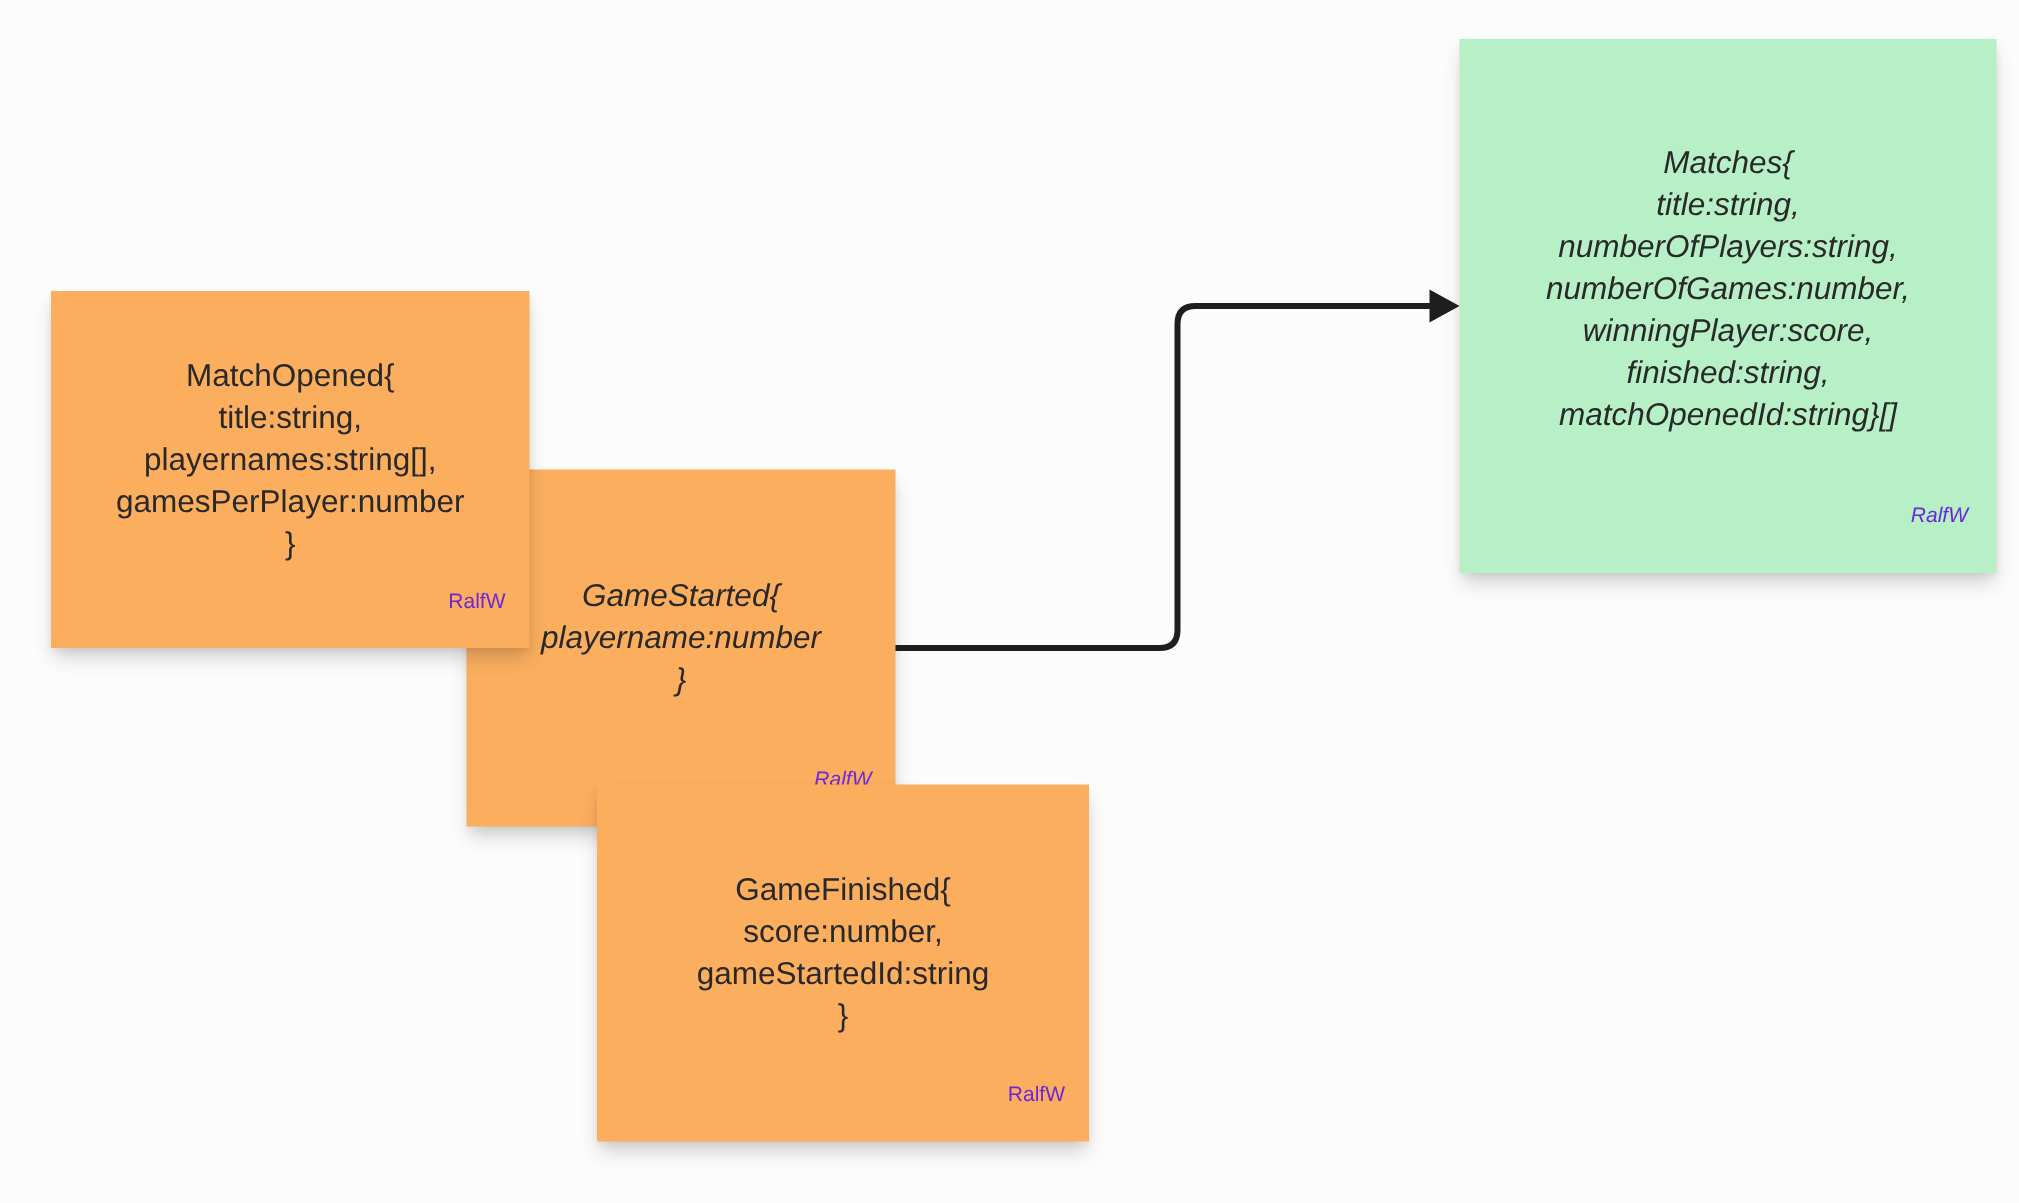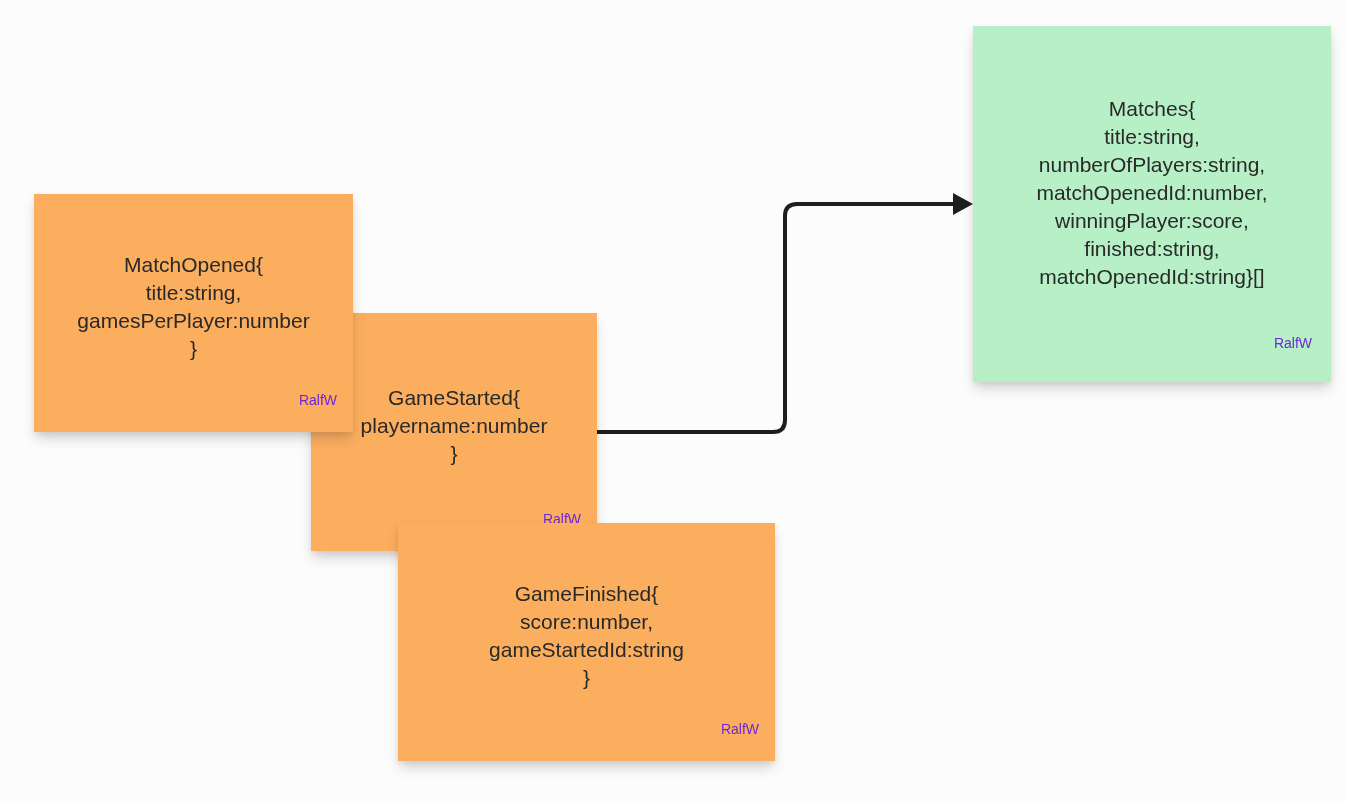--- a/index.html
+++ b/index.html
@@ -46,68 +46,69 @@
   .note--green .note-author { right: 19px; bottom: 31px; }
   .connector-layer {
     position: absolute;
     left: 0;
     top: 0;
     width: 1346px;
     height: 802px;
     z-index: 1;
     pointer-events: none;
   }
-  .z2 { z-index: 2; }
+  .z2 { z-index: 2; font-style: italic; }
   .z3 { z-index: 3; }
 </style>
 </head>
 <body>
 
 <div class="canvas">
 
   <svg class="connector-layer" viewBox="0 0 1346 802" xmlns="http://www.w3.org/2000/svg">
     <path d="M 597 432 L 773 432 Q 785 432 785 420 L 785 216 Q 785 204 797 204 L 955 204" fill="none" stroke="#1E1E1E" stroke-width="4" stroke-linecap="round"></path>
     <polygon points="953,193 973,204 953,215" fill="#1E1E1E"></polygon>
   </svg>
 
   <div class="note note--orange z3" style="left:34px; top:194px; width:319px; height:238px;">
     <div class="note-body">
       <div>MatchOpened{</div>
       <div>title:string,</div>
+      <div>playernames:string[],</div>
       <div>gamesPerPlayer:number</div>
       <div>}</div>
     </div>
     <div class="note-author">RalfW</div>
   </div>
 
   <div class="note note--orange z2" style="left:311px; top:313px; width:286px; height:238px;">
     <div class="note-body">
       <div>GameStarted{</div>
       <div>playername:number</div>
       <div>}</div>
     </div>
     <div class="note-author">RalfW</div>
   </div>
 
-  <div class="note note--orange z3" style="left:398px; top:523px; width:377px; height:238px;">
+  <div class="note note--orange z3" style="left:398px; top:523px; width:328px; height:238px;">
     <div class="note-body">
       <div>GameFinished{</div>
       <div>score:number,</div>
       <div>gameStartedId:string</div>
       <div>}</div>
     </div>
     <div class="note-author">RalfW</div>
   </div>
 
   <div class="note note--green z2" style="left:973px; top:26px; width:358px; height:356px;">
     <div class="note-body">
       <div>Matches{</div>
       <div>title:string,</div>
       <div>numberOfPlayers:string,</div>
-      <div>matchOpenedId:number,</div>
+      <div>numberOfGames:number,</div>
       <div>winningPlayer:score,</div>
       <div>finished:string,</div>
       <div>matchOpenedId:string}[]</div>
     </div>
     <div class="note-author">RalfW</div>
   </div>
 
 </div>
 
 </body></html>

